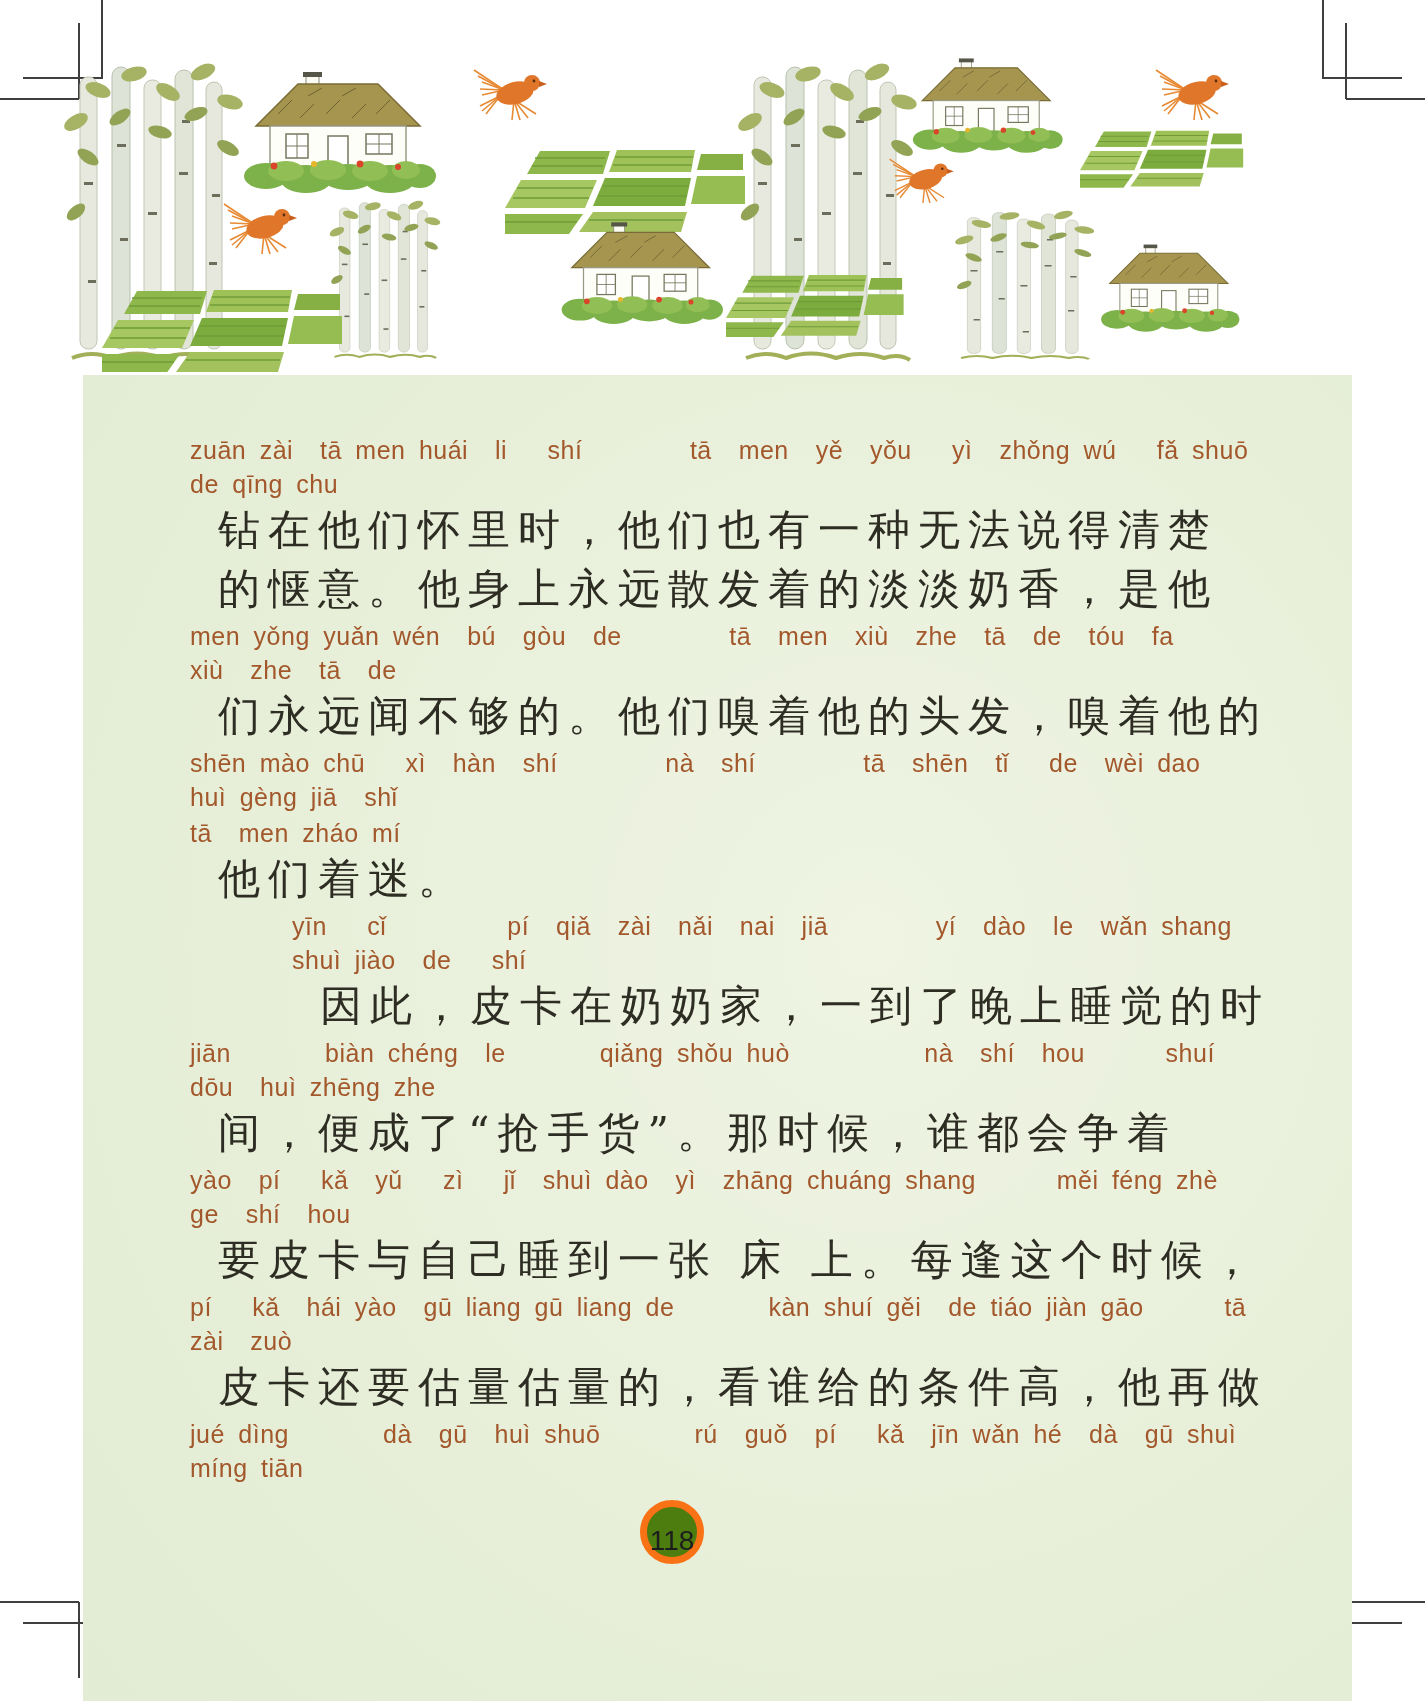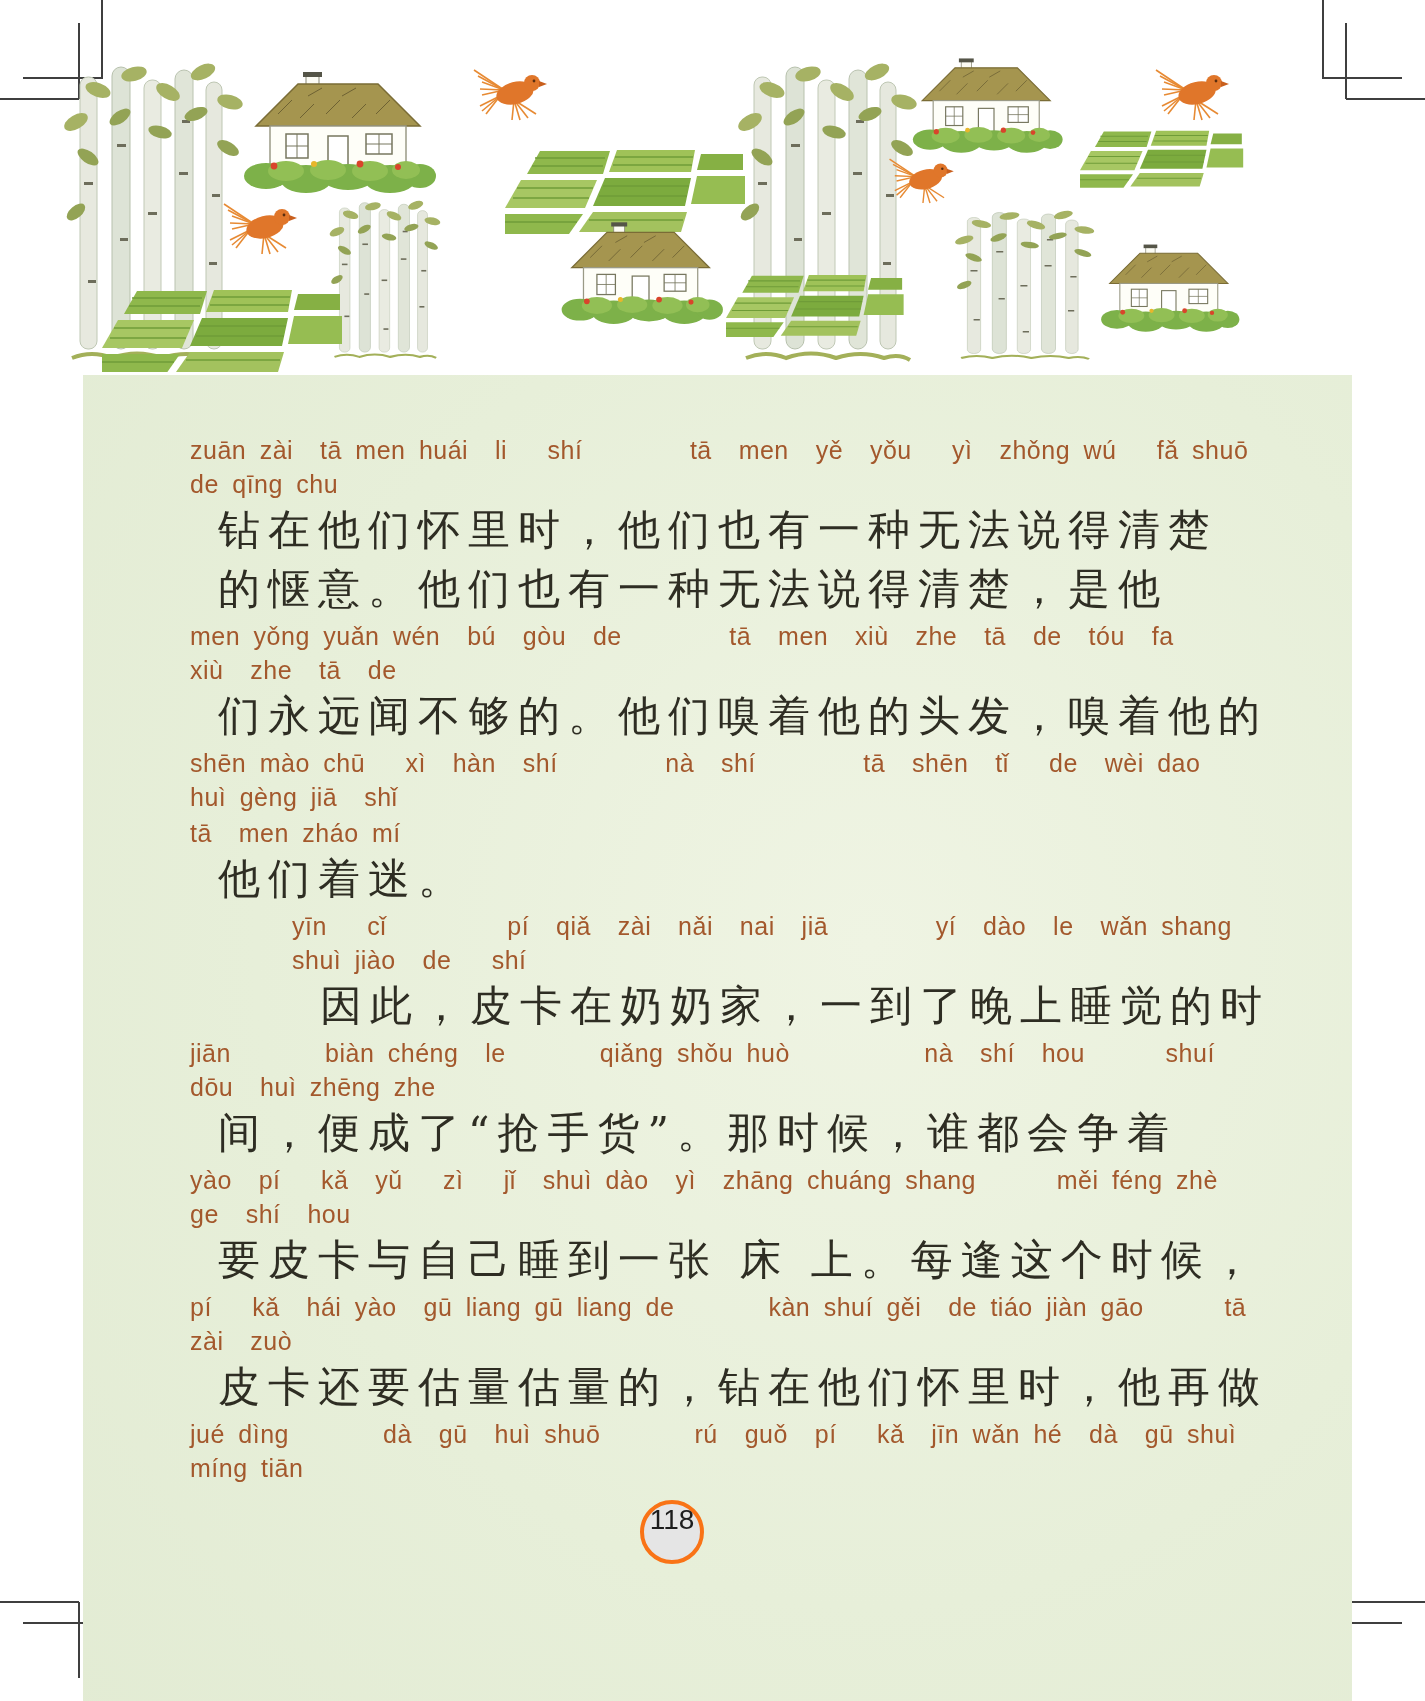--- a/index.html
+++ b/index.html
@@ -21,22 +21,22 @@
   .pinyin{font-family:"Liberation Sans",sans-serif;
           font-size:25px;line-height:34px;color:#a3582c;
           white-space:pre-wrap;word-spacing:6px;letter-spacing:.5px;}
   .hanzi{font-family:"DejaVu Serif","Liberation Serif",serif;
          font-size:42px;line-height:57px;color:#2e2d23;
          letter-spacing:8px;white-space:pre-wrap;margin-left:28px;}
   .indent{padding-left:102px;}
 
   
   .pagenum{position:absolute;left:640px;top:1500px;width:64px;height:64px;
-           background:#e5e5e5;border:4px solid #f97316;border-radius:50%;
-           display:flex;align-items:flex-start;justify-content:center;
+           background:#4d7c0f;border:7px solid #f97316;border-radius:50%;
+           display:flex;align-items:flex-end;justify-content:center;
            font-size:28px;color:#1d1d1d;box-sizing:border-box;}
 </style>
 </head>
 <body>
 
 <div>
   <div class="cm" style="left:101px;top:0;width:2px;height:78px"></div>
   <div class="cm" style="left:78px;top:23px;width:2px;height:76px"></div>
   <div class="cm" style="left:23px;top:77px;width:80px;height:2px"></div>
   <div class="cm" style="left:0;top:98px;width:79px;height:2px"></div>
@@ -211,21 +211,21 @@
 </svg>
 
 <div class="panel">
   <div class="textcol">
 
     <div class="line">
       <div class="pinyin">zuān zài  tā men huái  li   shí        tā  men  yě  yǒu   yì  zhǒng wú   fǎ shuō de qīng chu</div>
       <div class="hanzi">钻在他们怀里时，他们也有一种无法说得清楚</div>
     </div>
     <div class="line">
-      <div class="hanzi">的惬意。他们也有一种无法说得清楚，是他</div>
+      <div class="hanzi">的惬意。他身上永远散发着的淡淡奶香，是他</div>
     </div>
     <div class="line">
       <div class="pinyin">men yǒng yuǎn wén  bú  gòu  de        tā  men  xiù  zhe  tā  de  tóu  fa       xiù  zhe  tā  de</div>
       <div class="hanzi">们永远闻不够的。他们嗅着他的头发，嗅着他的</div>
     </div>
     <div class="line">
     </div>
     <div class="line">
       <div class="pinyin">shēn mào chū   xì  hàn  shí        nà  shí        tā  shēn  tǐ   de  wèi dao      huì gèng jiā  shǐ</div>
     </div>
@@ -240,21 +240,21 @@
     <div class="line">
       <div class="pinyin">jiān       biàn chéng  le       qiǎng shǒu huò          nà  shí  hou      shuí dōu  huì zhēng zhe</div>
       <div class="hanzi">间，便成了“抢手货”。那时候，谁都会争着</div>
     </div>
     <div class="line">
       <div class="pinyin">yào  pí   kǎ  yǔ   zì   jǐ  shuì dào  yì  zhāng chuáng shang      měi féng zhè  ge  shí  hou</div>
       <div class="hanzi">要皮卡与自己睡到一张 床 上。每逢这个时候，</div>
     </div>
     <div class="line">
       <div class="pinyin">pí   kǎ  hái yào  gū liang gū liang de       kàn shuí gěi  de tiáo jiàn gāo      tā   zài  zuò</div>
-      <div class="hanzi">皮卡还要估量估量的，钻在他们怀里时，他再做</div>
+      <div class="hanzi">皮卡还要估量估量的，看谁给的条件高，他再做</div>
     </div>
     <div class="line">
       <div class="pinyin">jué dìng       dà  gū  huì shuō       rú  guǒ  pí   kǎ  jīn wǎn hé  dà  gū shuì     míng tiān</div>
 
     </div>
 
   </div>
 </div>
 
 <div class="pagenum">

